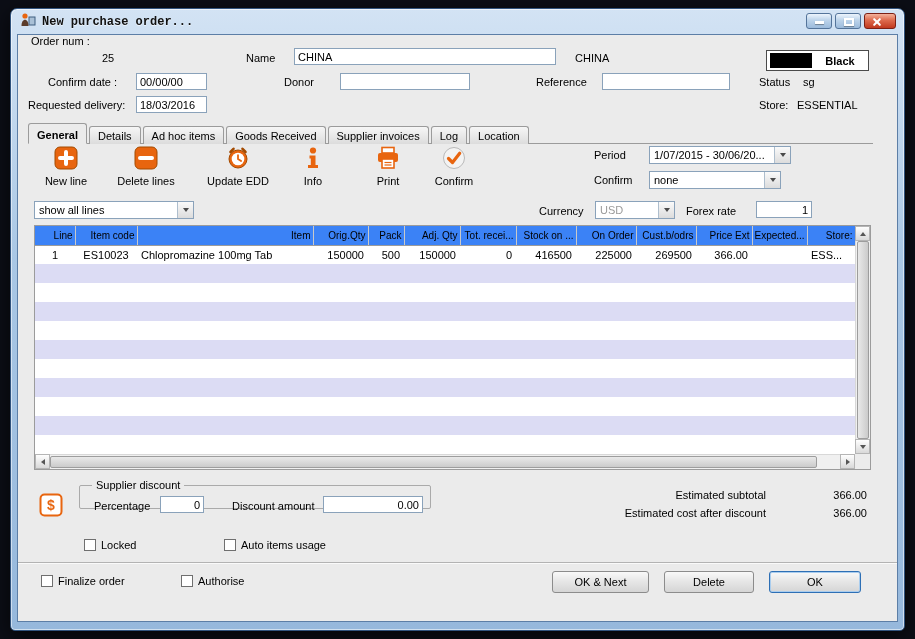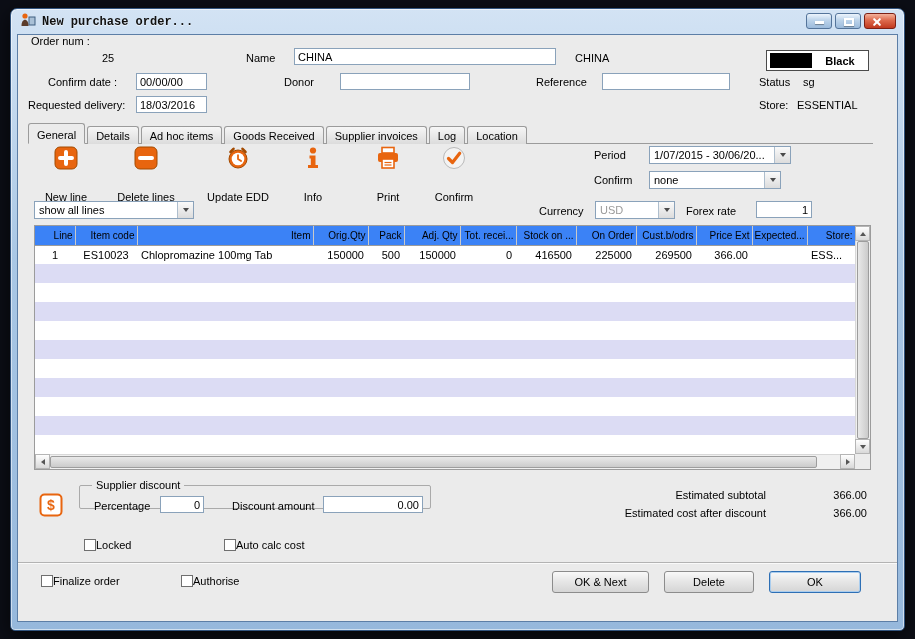--- a/index.html
+++ b/index.html
@@ -36,24 +36,24 @@
   .tri-down { width:0; height:0; border-left:3.5px solid transparent; border-right:3.5px solid transparent; border-top:4px solid #4a4a4a; }
 
   .color-btn { position:absolute; left:748px; top:9px; width:103px; height:21px; background:#fff; border:1px solid #4a4a4a; display:flex; align-items:center;margin-top:6px; }
   .swatch { width:42px; height:15px; margin-left:3px; background:#000; }
   .color-label { flex:1; text-align:center; font-weight:bold; }
 
   .tabstrip { position:absolute; left:10px; top:88px; width:845px; height:21px; display:flex; align-items:flex-end; }
   .tabstrip::after { content:""; position:absolute; left:0; right:0; bottom:0; border-bottom:1px solid #9b9b9b; z-index:0; }
   .tab { position:relative; z-index:1; border:1px solid #9b9b9b; border-bottom:none; border-radius:3px 3px 0 0;
     background:linear-gradient(#f6f6f6,#dcdcdc); padding:3px 8px 2px; margin-right:2px; height:18px; white-space:nowrap; }
-  .tab.active { z-index:2; background:#ebebeb; height:21px; padding-top:5px; border-bottom:1px solid #ebebeb; }
+  .tab.active { z-index:2; background:#ebebeb; height:21px; padding-top:5px; border-bottom:1px solid #ebebeb;font-weight:bold; }
 
   .toolbtn { position:absolute; top:110px; display:flex; flex-direction:column; align-items:center; gap:2px; }
-  .toolbtn .cap { white-space:nowrap;margin-top:16px; }
+  .toolbtn .cap { white-space:nowrap; }
 
   .table-wrap { position:absolute; left:16px; top:190px; width:837px; height:245px; border:1px solid #9b9b9b; background:#fff; }
   .grid-area { position:absolute; left:0; top:0; right:15px; bottom:15px; overflow:hidden; }
   table.grid { border-collapse:collapse; table-layout:fixed; width:820px; }
   .grid th { background:#3b82f6; border-right:1px solid #c9c9c9; border-bottom:1px solid #9b9b9b; font-weight:normal;
     height:19px; overflow:hidden; white-space:nowrap; padding:0 2px; text-align:right; font-size:10px; }
   .grid td { height:19px; overflow:hidden; white-space:nowrap; padding:0 4px; font-size:11px; }
   .grid tr.alt { background:#dcdcf4; }
   .grid td.c { text-align:center; } .grid td.r { text-align:right; } .grid td.l { text-align:left; }
 
@@ -64,21 +64,21 @@
   .tri-u { width:0;height:0;border-left:3.5px solid transparent;border-right:3.5px solid transparent;border-bottom:4px solid #555; }
   .tri-d { width:0;height:0;border-left:3.5px solid transparent;border-right:3.5px solid transparent;border-top:4px solid #555; }
   .tri-l { width:0;height:0;border-top:3.5px solid transparent;border-bottom:3.5px solid transparent;border-right:4px solid #555; }
   .tri-r { width:0;height:0;border-top:3.5px solid transparent;border-bottom:3.5px solid transparent;border-left:4px solid #555; }
   .vthumb { position:absolute; left:1px; right:1px; top:15px; bottom:15px; background:linear-gradient(90deg,#e9e9e9,#cbcbcb); border:1px solid #9d9d9d; border-radius:2px; }
   .hthumb { position:absolute; top:1px; bottom:1px; left:15px; right:38px; background:linear-gradient(#e9e9e9,#cbcbcb); border:1px solid #9d9d9d; border-radius:2px; }
 
   .groupbox { position:absolute; left:61px; top:450px; width:352px; height:24px; border:1px solid #aaa; border-radius:2px; }
   .legend { position:absolute; top:-7px; left:12px; background:#ebebeb; padding:0 4px; }
 
-  .cb { position:absolute; display:flex; align-items:center; }
+  .cb { position:absolute; display:flex; align-items:center; gap:5px; }
   .cb .box { width:12px; height:12px; background:#fff; border:1px solid #6f6f6f; }
 
   .divider { position:absolute; left:0; right:0; top:527px; border-top:1px solid #b3b3b3; border-bottom:1px solid #fafafa; }
 
   .btn { position:absolute; height:22px; border:1px solid #8c8c8c; border-radius:3px;
     background:linear-gradient(#f9f9f9,#e7e7e7 45%,#d5d5d5); font-size:11px; text-align:center; line-height:20px; }
   .btn.default { border:1px solid #2d6fb5; box-shadow:inset 0 0 0 1px #aacdee; }
 
   .est-lbl { position:absolute; width:250px; text-align:right; }
   .est-val { position:absolute; width:95px; text-align:right; }
@@ -497,21 +497,21 @@
     <span class="est-val" style="left:754px; top:454px;">366.00</span>
     <span class="est-lbl" style="left:498px; top:472px;">Estimated cost after discount</span>
     <span class="est-val" style="left:754px; top:472px;">366.00</span>
 
     <div class="cb" style="left:66px; top:504px;">
       <span class="box"></span>
       <span>Locked</span>
     </div>
     <div class="cb" style="left:206px; top:504px;">
       <span class="box"></span>
-      <span>Auto calc cost</span>
+      <span>Auto items usage</span>
     </div>
 
     <div class="divider"></div>
 
     <div class="cb" style="left:23px; top:540px;">
       <span class="box"></span>
       <span>Finalize order</span>
     </div>
     <div class="cb" style="left:163px; top:540px;">
       <span class="box"></span>

